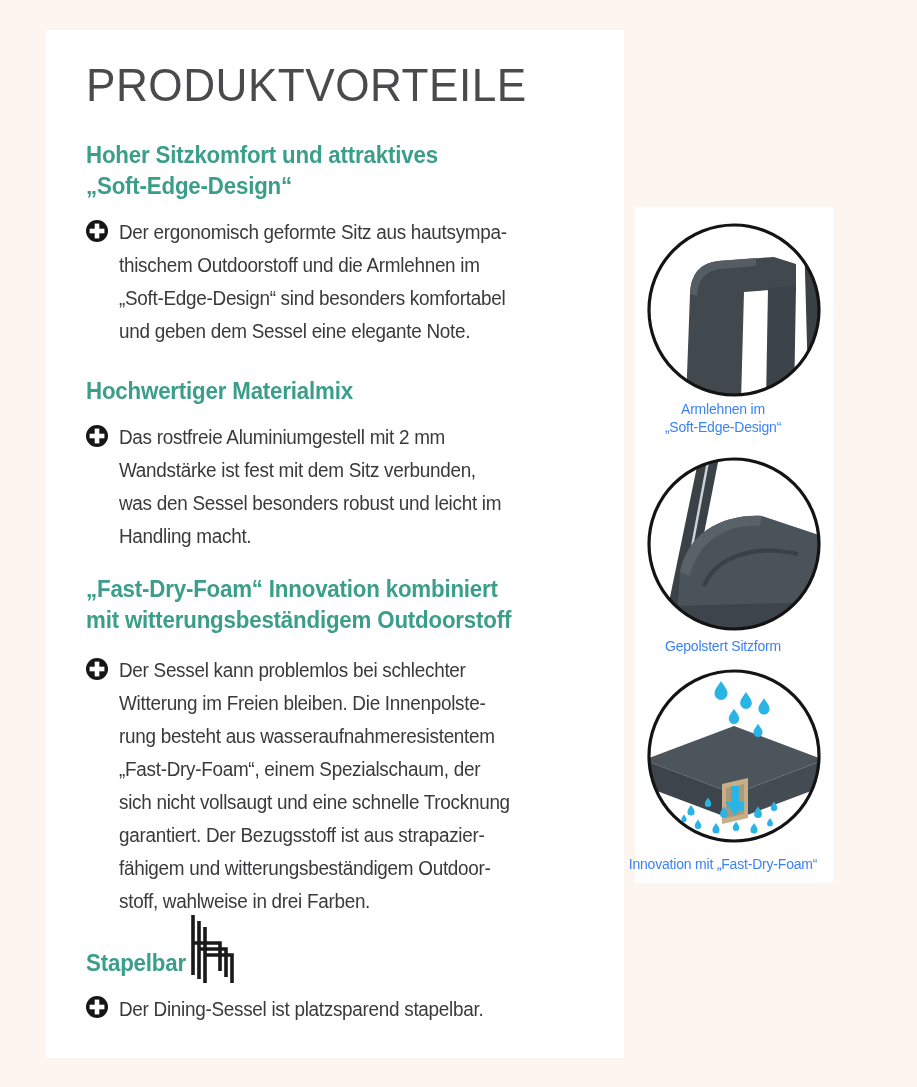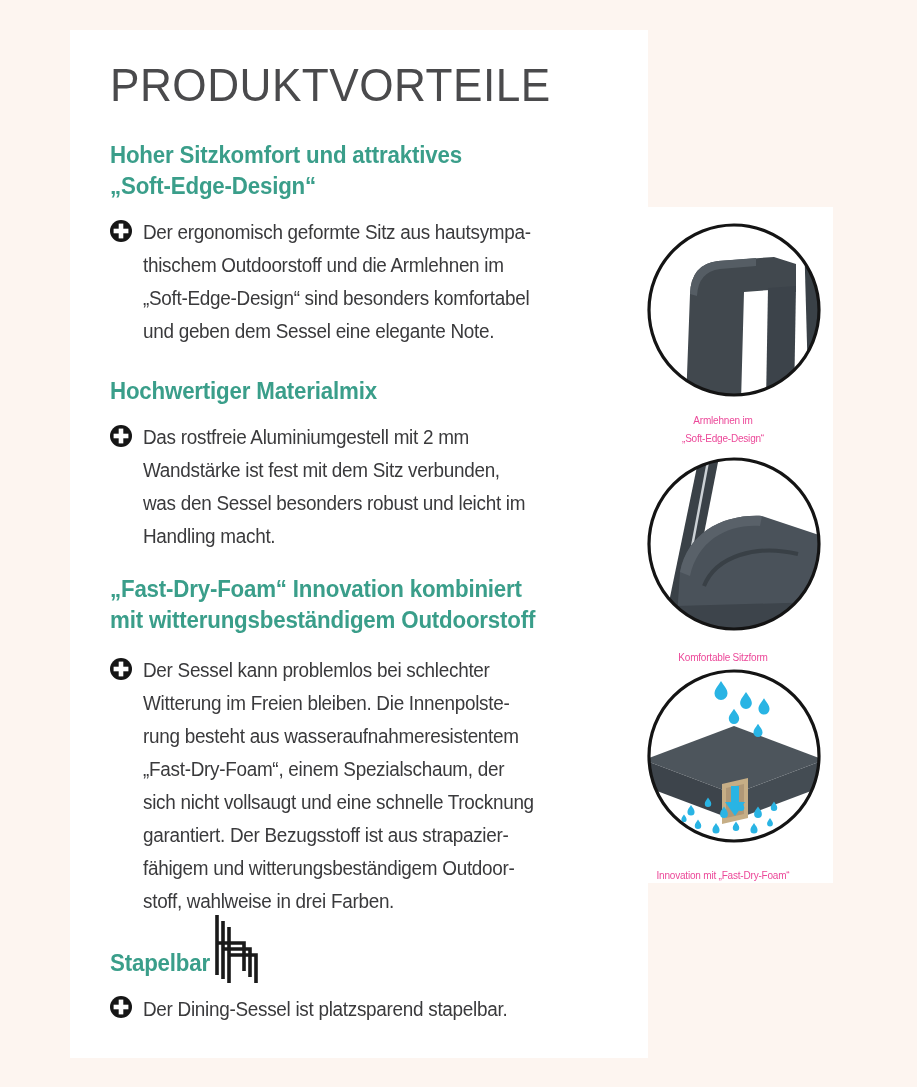--- a/index.html
+++ b/index.html
@@ -3,21 +3,21 @@
 <meta charset="utf-8">
 <style>
   html,body{margin:0;padding:0;}
   body{
     width:917px;height:1087px;position:relative;overflow:hidden;
     background:#fdf5f0;
     font-family:"Liberation Sans",sans-serif;
     -webkit-font-smoothing:antialiased;
   }
   .panel{position:absolute;background:#ffffff;}
-  #content-panel{left:70px;top:30px;width:578px;height:1028px;}
+  #content-panel{left:46px;top:30px;width:578px;height:1028px;}
   #figures-panel{left:635px;top:207px;width:198px;height:676px;}
 
   .abs{position:absolute;}
 
   .page-title{
     left:40px;top:28px;
     font-size:46px;font-weight:400;color:#4a4a4c;
     letter-spacing:0.5px;white-space:nowrap;
     transform:scaleX(0.96);transform-origin:left top;
   }
@@ -32,22 +32,22 @@
     left:73px;width:478px;
     font-size:19.5px;color:#3a3a3c;line-height:33px;
     white-space:pre-line;letter-spacing:-0.3px;
     transform:scaleX(0.97);transform-origin:left top;
   }
   .bullet{left:40px;width:22px;height:22px;}
 
   .figure{position:absolute;left:11px;width:176px;}
   .fig-caption{
     position:absolute;left:0;width:198px;margin-left:-11px;
-    text-align:center;font-size:10px;color:#ec4899;
-    line-height:18px;white-space:pre-line;letter-spacing:-0.2px;margin-top:12px;
+    text-align:center;font-size:14px;color:#3b82f6;
+    line-height:18px;white-space:pre-line;letter-spacing:-0.2px;
   }
   .cap1{top:193px;}
   .cap2{top:430px;}
   .cap3{top:648px;}
   .circ1{top:15px;}
   .circ2{top:249px;}
   .circ3{top:461px;}
 
   .stapel-icon{left:142px;top:883px;}
 </style>
@@ -147,21 +147,21 @@
       <rect width="176" height="176" fill="#ffffff"></rect>
       <path d="M54,-4 L74,-4 L38,180 L16,180 Z" fill="#3a4147"></path>
       <path d="M63,0 L33,160" stroke="#ccd1d5" stroke-width="2.5" fill="none"></path>
       <path d="M30,176 L34,116 C42,76 78,58 116,60 L176,80 L176,176 Z" fill="#4a525a"></path>
       <path d="M58,130 C70,100 110,88 152,98" stroke="#394046" stroke-width="4" fill="none"></path>
       <path d="M34,116 C42,76 78,58 116,60 L114,70 C82,68 52,84 44,120 Z" fill="#596169"></path>
       <path d="M30,150 L176,146 L176,176 L30,176 Z" fill="#3d444b"></path>
     </g>
     <circle cx="88" cy="88" r="85" fill="none" stroke="#141414" stroke-width="3.2"></circle>
   </svg>
-  <div class="fig-caption cap2">Komfortable Sitzform</div>
+  <div class="fig-caption cap2">Gepolstert Sitzform</div>
 
   <svg class="figure circ3" width="176" height="176" viewBox="0 0 176 176">
     <defs>
       <clipPath id="c3">
           <circle cx="88" cy="88" r="85"></circle>
         </clipPath>
       <path id="drop" d="M0,-9 C3,-4 6.5,-1 6.5,3.5 A6.5,6.5 0 1,1 -6.5,3.5 C-6.5,-1 -3,-4 0,-9 Z" fill="#29b4e4"></path>
     </defs>
     <g clip-path="url(#c3)">
       <rect width="176" height="176" fill="#ffffff"></rect>

